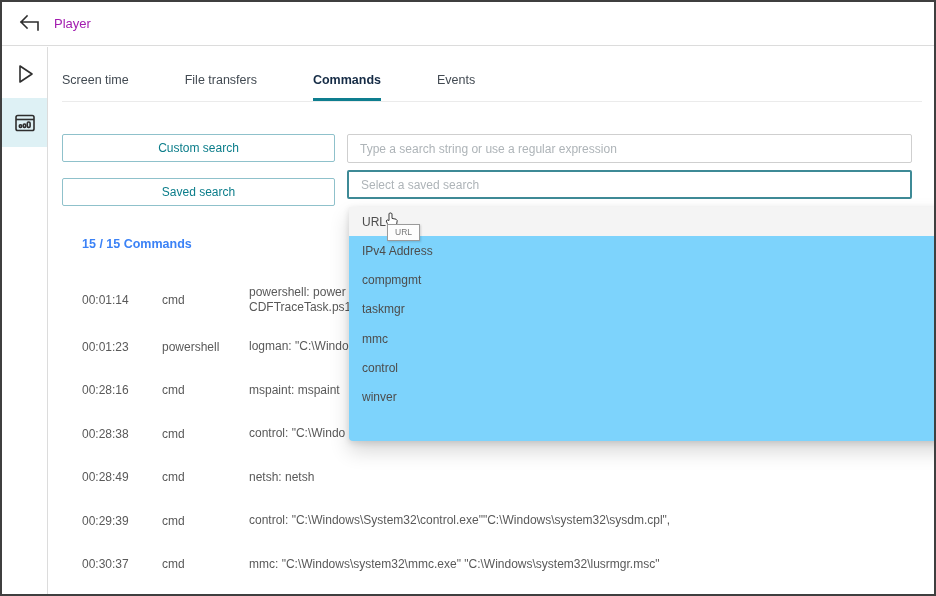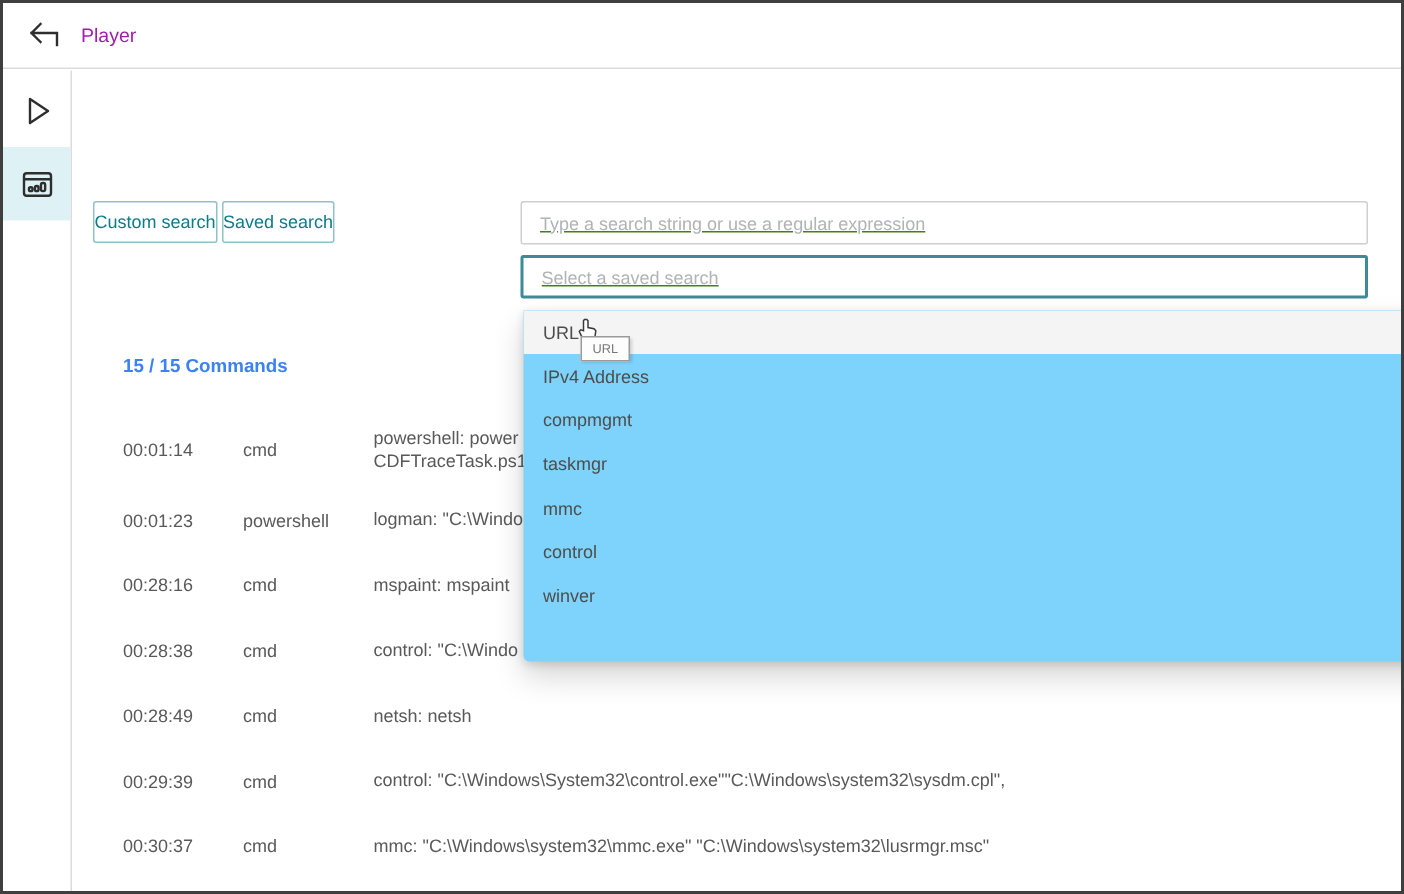--- a/index.html
+++ b/index.html
@@ -18,24 +18,24 @@
   .side-item.active { background:#def1f5; }
 
   
   .content { position:absolute; left:46px; top:45px; right:0; bottom:0; background:#fff; }
 
   .tabs { position:absolute; left:14px; right:12px; top:0; height:55px; display:flex; align-items:flex-end; gap:56px; border-bottom:1px solid #ebebeb; }
   .tab { font-size:12.5px; color:#424a52; padding-bottom:14px; cursor:pointer; white-space:nowrap; }
   .tab.active { color:#152b45; font-weight:bold; padding-bottom:11px; border-bottom:3px solid #0e7e8f; }
 
   .search-area { position:absolute; left:14px; right:22px; top:87px; display:flex; justify-content:space-between; }
-  .btn-col { display:flex; flex-direction:row; gap:3px; width:273px; }
+  .btn-col { display:flex; flex-direction:column; gap:16px; width:273px; }
   .input-col { display:flex; flex-direction:column; gap:7px; width:565px; }
   .t-btn { height:28px; background:#fff; border:1px solid #8fc1cb; border-radius:2px; color:#0b7d8a; font-size:12px; font-family:"Liberation Sans", sans-serif; cursor:pointer; }
-  .t-input { height:29px; border:1px solid #cfcfcf; border-radius:2px; padding:0 12px; font-size:12px; font-family:"Liberation Sans", sans-serif; color:#4d7c0f; width:100%;text-decoration:underline; }
+  .t-input { height:29px; border:1px solid #cfcfcf; border-radius:2px; padding:0 12px; font-size:12px; font-family:"Liberation Sans", sans-serif; color:#3b82f6; width:100%; }
   .t-input::placeholder { color:#aeb4b8; opacity:1; }
   .t-input.focused { border:2px solid #3e8a96; }
 
   .summary { position:absolute; left:34px; top:190px; font-size:12.5px; font-weight:bold; color:#3b82f6; }
 
   .rows { position:absolute; left:34px; right:0; top:228px; }
   .row { display:flex; align-items:center; height:43.5px; cursor:pointer; }
   .row.tall { height:50px; }
   .cell { font-size:12px; color:#595959; }
   .c-time { width:80px; }
@@ -77,20 +77,26 @@
         <line x1="3" y1="7.5" x2="21" y2="7.5" class="icon-stroke"></line>
         <rect x="6.3" y="12.8" width="2.4" height="2.6" rx="1.1" class="icon-stroke" stroke-width="1.3"></rect>
         <rect x="10.3" y="12" width="2.4" height="3.4" rx="1.1" class="icon-stroke" stroke-width="1.3"></rect>
         <rect x="14.3" y="10" width="2.8" height="5.4" rx="1.2" class="icon-stroke" stroke-width="1.3"></rect>
       </svg>
     </div>
   </div>
 
   <div class="content">
 
+    <div class="tabs">
+        <div class="tab"><span>Screen time</span></div>
+        <div class="tab"><span>File transfers</span></div>
+        <div class="tab active"><span>Commands</span></div>
+        <div class="tab"><span>Events</span></div>
+      </div>
 
     <div class="search-area">
       <div class="btn-col">
         <button class="t-btn">Custom search</button>
         <button class="t-btn">Saved search</button>
       </div>
       <div class="input-col">
         <input class="t-input" type="text" placeholder="Type a search string or use a regular expression" style="">
         <input class="t-input focused" type="text" placeholder="Select a saved search" style="">
       </div>

